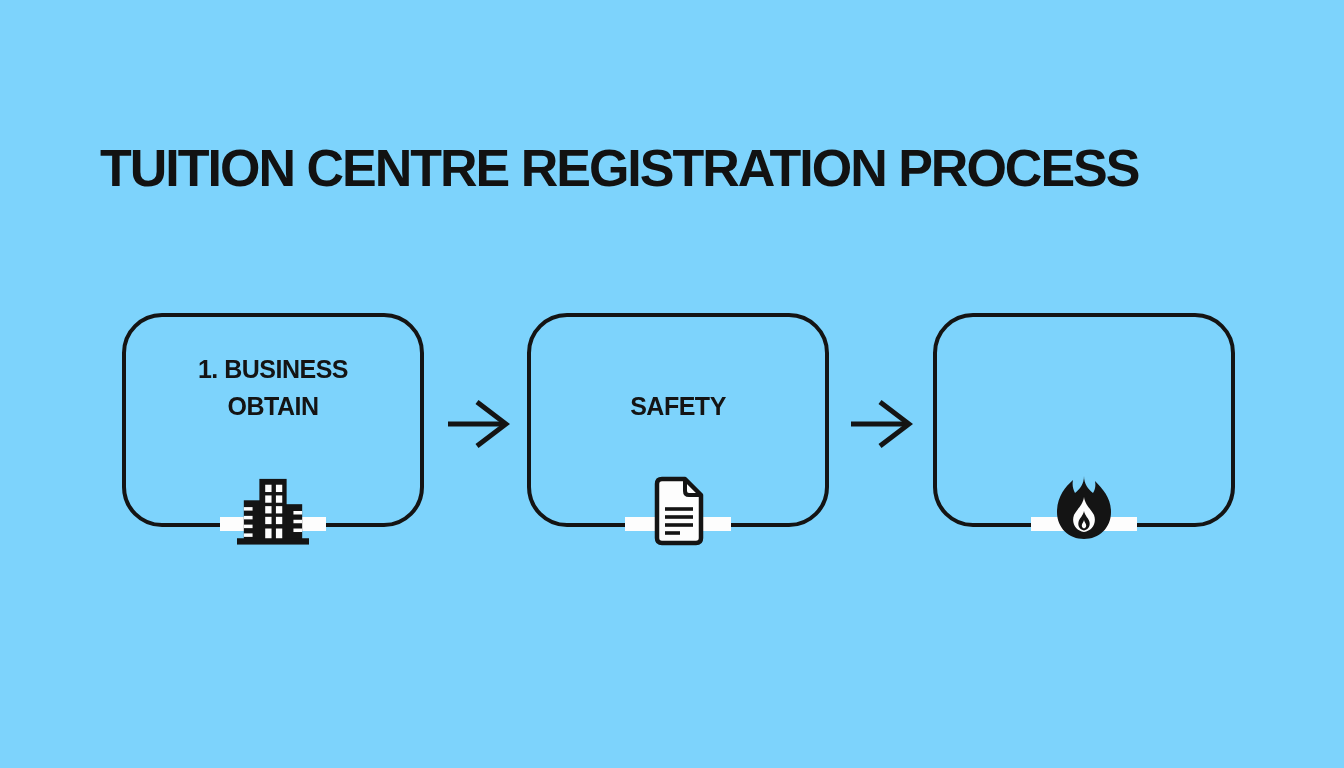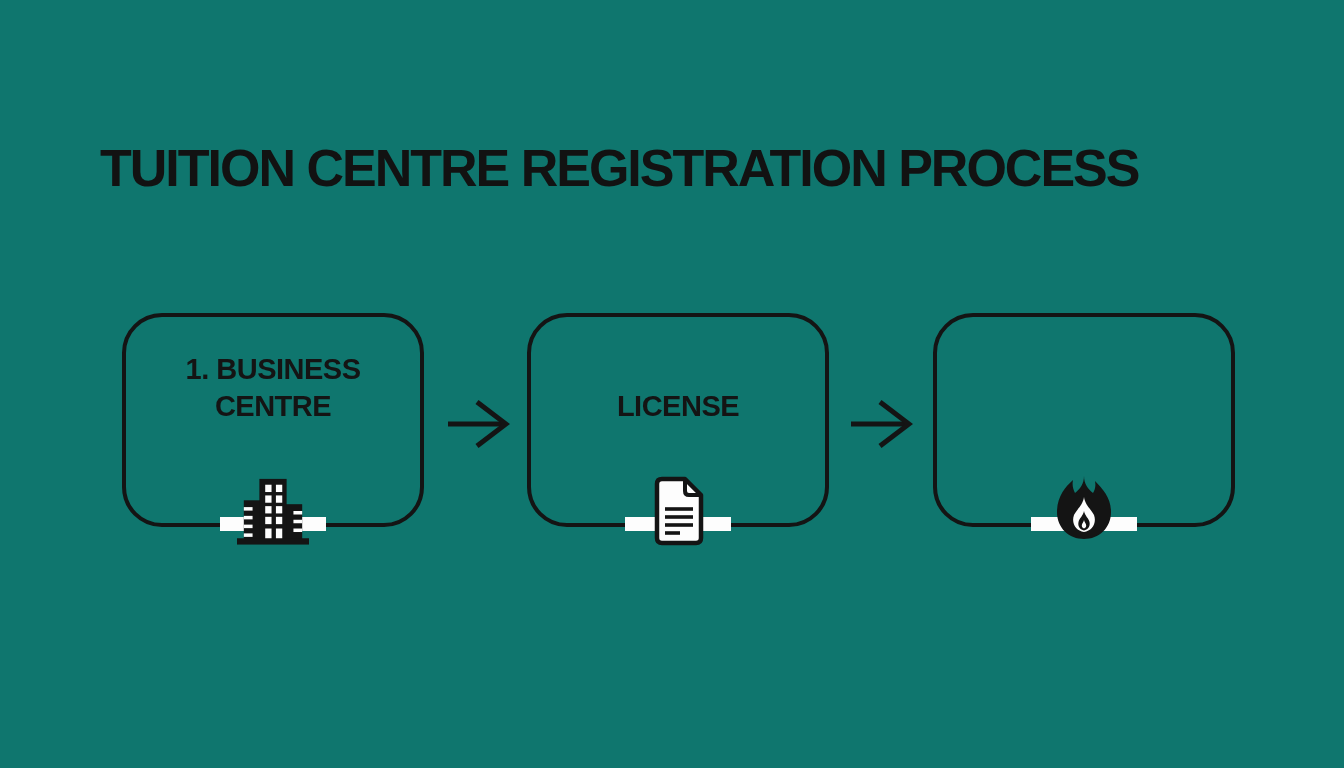--- a/index.html
+++ b/index.html
@@ -4,21 +4,21 @@
 <style>
   html, body {
     margin: 0;
     padding: 0;
     background: #ffffff;
   }
   .canvas {
     position: relative;
     width: 1344px;
     height: 768px;
-    background: #0f766e;
+    background: #7dd3fc;
     font-family: "Liberation Sans", sans-serif;
     color: #151515;
     overflow: hidden;
   }
   .title {
     position: absolute;
     left: 100px;
     top: 138px;
     font-size: 52px;
     font-weight: 700;
@@ -35,21 +35,21 @@
     border-radius: 40px;
     box-sizing: border-box;
     background: transparent;
   }
   .step-box .label {
     position: absolute;
     left: 0;
     right: 0;
     top: 34px;
     text-align: center;
-    font-size: 29px;
+    font-size: 25px;
     font-weight: 700;
     line-height: 37px;
     letter-spacing: -0.5px;
     color: #141414;
   }
   .gap-mask {
     position: absolute;
     left: 50%;
     bottom: -8px;
     transform: translateX(-50%);
@@ -80,21 +80,21 @@
 </head>
 <body>
 
 <div class="canvas">
 
   <div class="title">TUITION CENTRE REGISTRATION PROCESS</div>
 
   <div class="step-box" id="box-1">
     <div class="label">
       <span>1. BUSINESS</span><br>
-      <span>CENTRE</span>
+      <span>OBTAIN</span>
     </div>
     <div class="gap-mask"></div>
     <div class="step-icon">
       <svg width="72" height="70" viewBox="0 0 74 70">
 
         <rect x="7" y="24" width="17" height="40" fill="#141414"></rect>
         <rect x="50" y="28" width="17" height="36" fill="#141414"></rect>
 
         <rect x="7" y="31" width="9" height="3.6" fill="#fdfdfd"></rect>
         <rect x="7" y="40" width="9" height="3.6" fill="#fdfdfd"></rect>
@@ -126,21 +126,21 @@
   <div class="arrow" id="arrow-1">
     <svg width="64" height="52" viewBox="0 0 64 52">
       <path d="M2 26 H57" stroke="#141414" stroke-width="5" fill="none"></path>
       <path d="M31 4 L60 26 L31 48" stroke="#141414" stroke-width="5" fill="none" stroke-linejoin="miter"></path>
     </svg>
   </div>
 
   <div class="step-box" id="box-2">
     <div class="label">
       <br>
-      <span>LICENSE</span>
+      <span>SAFETY</span>
     </div>
     <div class="gap-mask"></div>
     <div class="step-icon">
       <svg width="58" height="70" viewBox="0 0 58 70">
         <path d="M13 3 H36 L52 19 V62 Q52 67 47 67 H13 Q8 67 8 62 V8 Q8 3 13 3 Z" fill="#fdfdfd" stroke="#141414" stroke-width="4.5" stroke-linejoin="round"></path>
         <path d="M36 4 V15 Q36 19 40 19 H51" fill="none" stroke="#141414" stroke-width="4" stroke-linejoin="round"></path>
         <path d="M16 33 H44" stroke="#141414" stroke-width="3.6"></path>
         <path d="M16 41 H44" stroke="#141414" stroke-width="3.6"></path>
         <path d="M16 49 H44" stroke="#141414" stroke-width="3.6"></path>
         <path d="M16 57 H31" stroke="#141414" stroke-width="3.6"></path>

